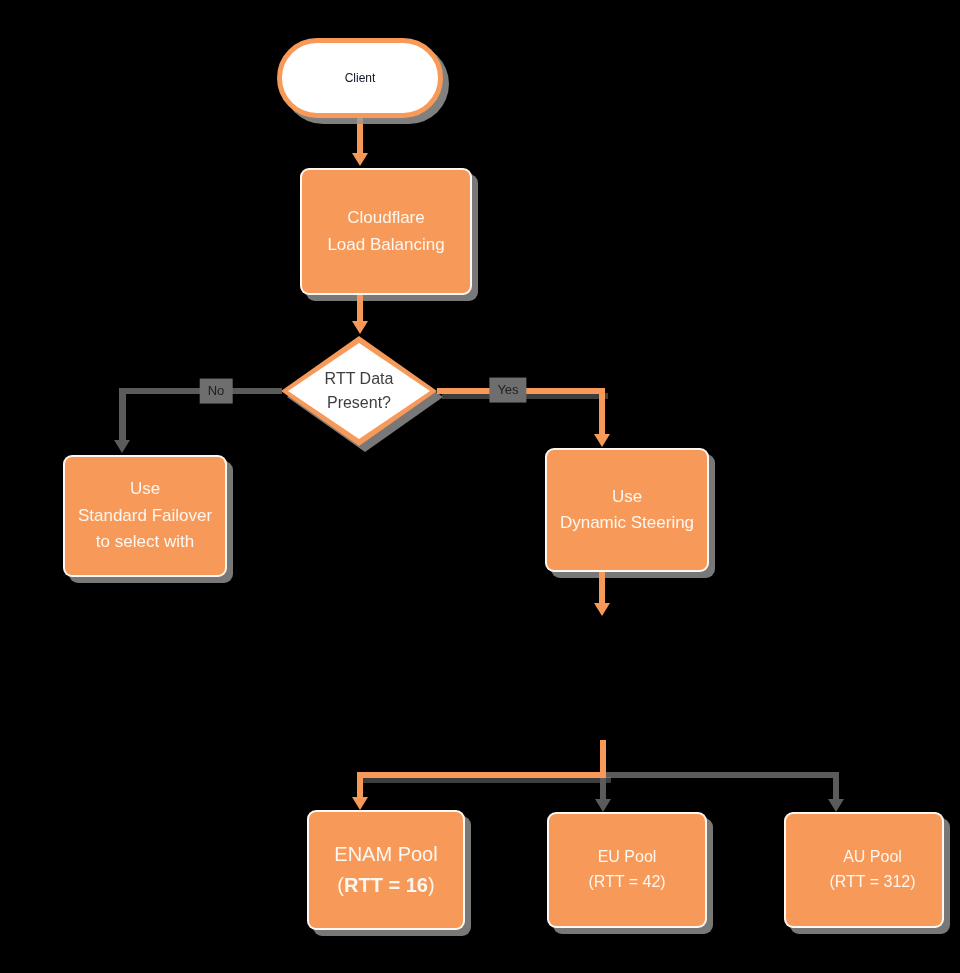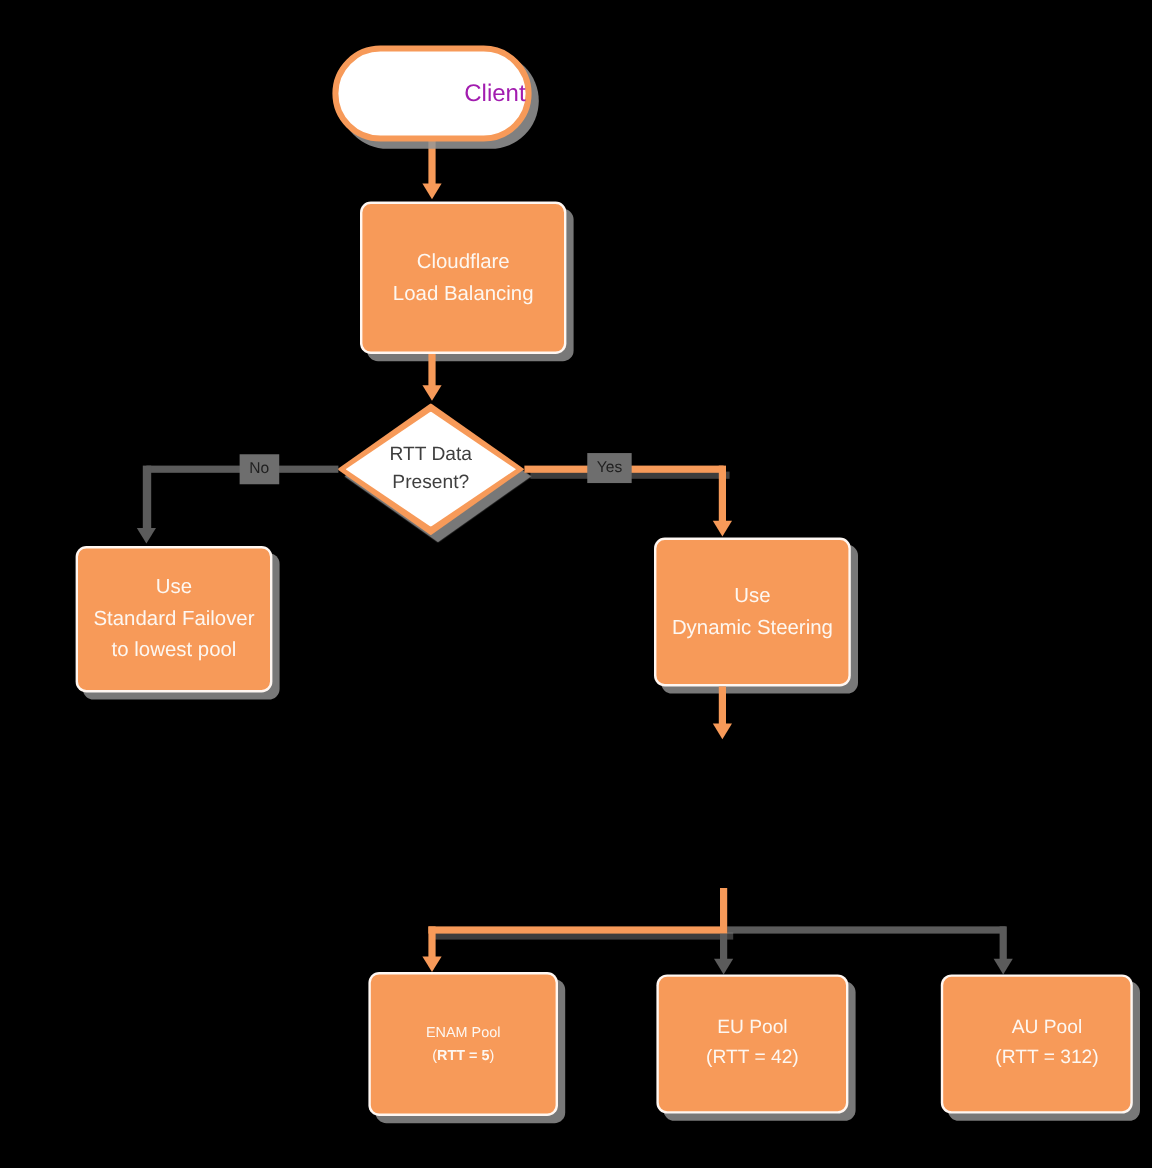--- a/index.html
+++ b/index.html
@@ -4,22 +4,22 @@
 <style>
   html,body{margin:0;padding:0;background:#000;}
   body{font-family:"Liberation Sans", sans-serif;}
   #canvas{position:relative;width:960px;height:973px;background:#000;overflow:hidden;}
 
   
   .terminator{
     position:absolute;box-sizing:border-box;
     background:#fff;border:5px solid #F79A59;border-radius:40px;
     box-shadow:6px 6px 0 rgba(150,150,150,.85);
-    display:flex;align-items:center;justify-content:flex-end;
-    color:#a21caf;font-size:20px;
+    display:flex;align-items:center;justify-content:center;
+    color:#0f172a;font-size:12px;
   }
   .proc{
     position:absolute;box-sizing:border-box;
     background:#F79A59;border:2px solid rgba(255,255,255,.92);border-radius:9px;
     box-shadow:6px 6px 0 rgba(150,150,150,.8);
     display:flex;flex-direction:column;align-items:center;justify-content:center;
     color:#FDF7F1;font-size:17px;line-height:1.55;text-align:center;margin-left:25px;
   }
   .proc .ln{display:block;}
 
@@ -85,21 +85,21 @@
   </div>
 
   <div class="edge gray" style="left:122px;top:388px;width:160px;height:6px;"></div>
   <div class="edge gray" style="left:119px;top:388px;width:7px;height:54px;"></div>
   <div class="arr gray" style="left:114px;top:440px;"></div>
   <div class="edge-label" style="left:216px;top:391px;">No</div>
 
   <div class="proc" style="left:38px;top:455px;width:164px;height:122px;">
     <span class="ln">Use</span>
     <span class="ln">Standard Failover</span>
-    <span class="ln">to lowest pool</span>
+    <span class="ln">to select with</span>
   </div>
 
   <div class="edge orange shadowed" style="left:437px;top:388px;width:166px;height:6px;"></div>
   <div class="edge orange" style="left:599px;top:388px;width:6px;height:48px;"></div>
   <div class="arr orange" style="left:594px;top:434px;"></div>
   <div class="edge-label" style="left:508px;top:390px;">Yes</div>
 
   <div class="proc" style="left:520px;top:448px;width:164px;height:124px;">
     <span class="ln">Use</span>
     <span class="ln">Dynamic Steering</span>
@@ -115,23 +115,23 @@
 
   <div class="edge orange" style="left:357px;top:772px;width:6px;height:28px;"></div>
   <div class="arr orange" style="left:352px;top:797px;"></div>
 
   <div class="edge gray" style="left:600px;top:778px;width:6px;height:24px;"></div>
   <div class="arr gray" style="left:595px;top:799px;"></div>
 
   <div class="edge gray" style="left:833px;top:772px;width:6px;height:30px;"></div>
   <div class="arr gray" style="left:828px;top:799px;"></div>
 
-  <div class="proc" style="left:282px;top:810px;width:158px;height:120px;font-size:12px;">
+  <div class="proc" style="left:282px;top:810px;width:158px;height:120px;font-size:20px;">
     <span class="ln">ENAM Pool</span>
-    <span class="ln"><span>(</span><span class="bold">RTT = 5</span><span>)</span></span>
+    <span class="ln"><span>(</span><span class="bold">RTT = 16</span><span>)</span></span>
   </div>
 
   <div class="proc" style="left:522px;top:812px;width:160px;height:116px;font-size:16px;">
     <span class="ln">EU Pool</span>
     <span class="ln">(RTT = 42)</span>
   </div>
 
   <div class="proc" style="left:759px;top:812px;width:160px;height:116px;font-size:16px;padding-left:17px;">
     <span class="ln">AU Pool</span>
     <span class="ln">(RTT = 312)</span>

